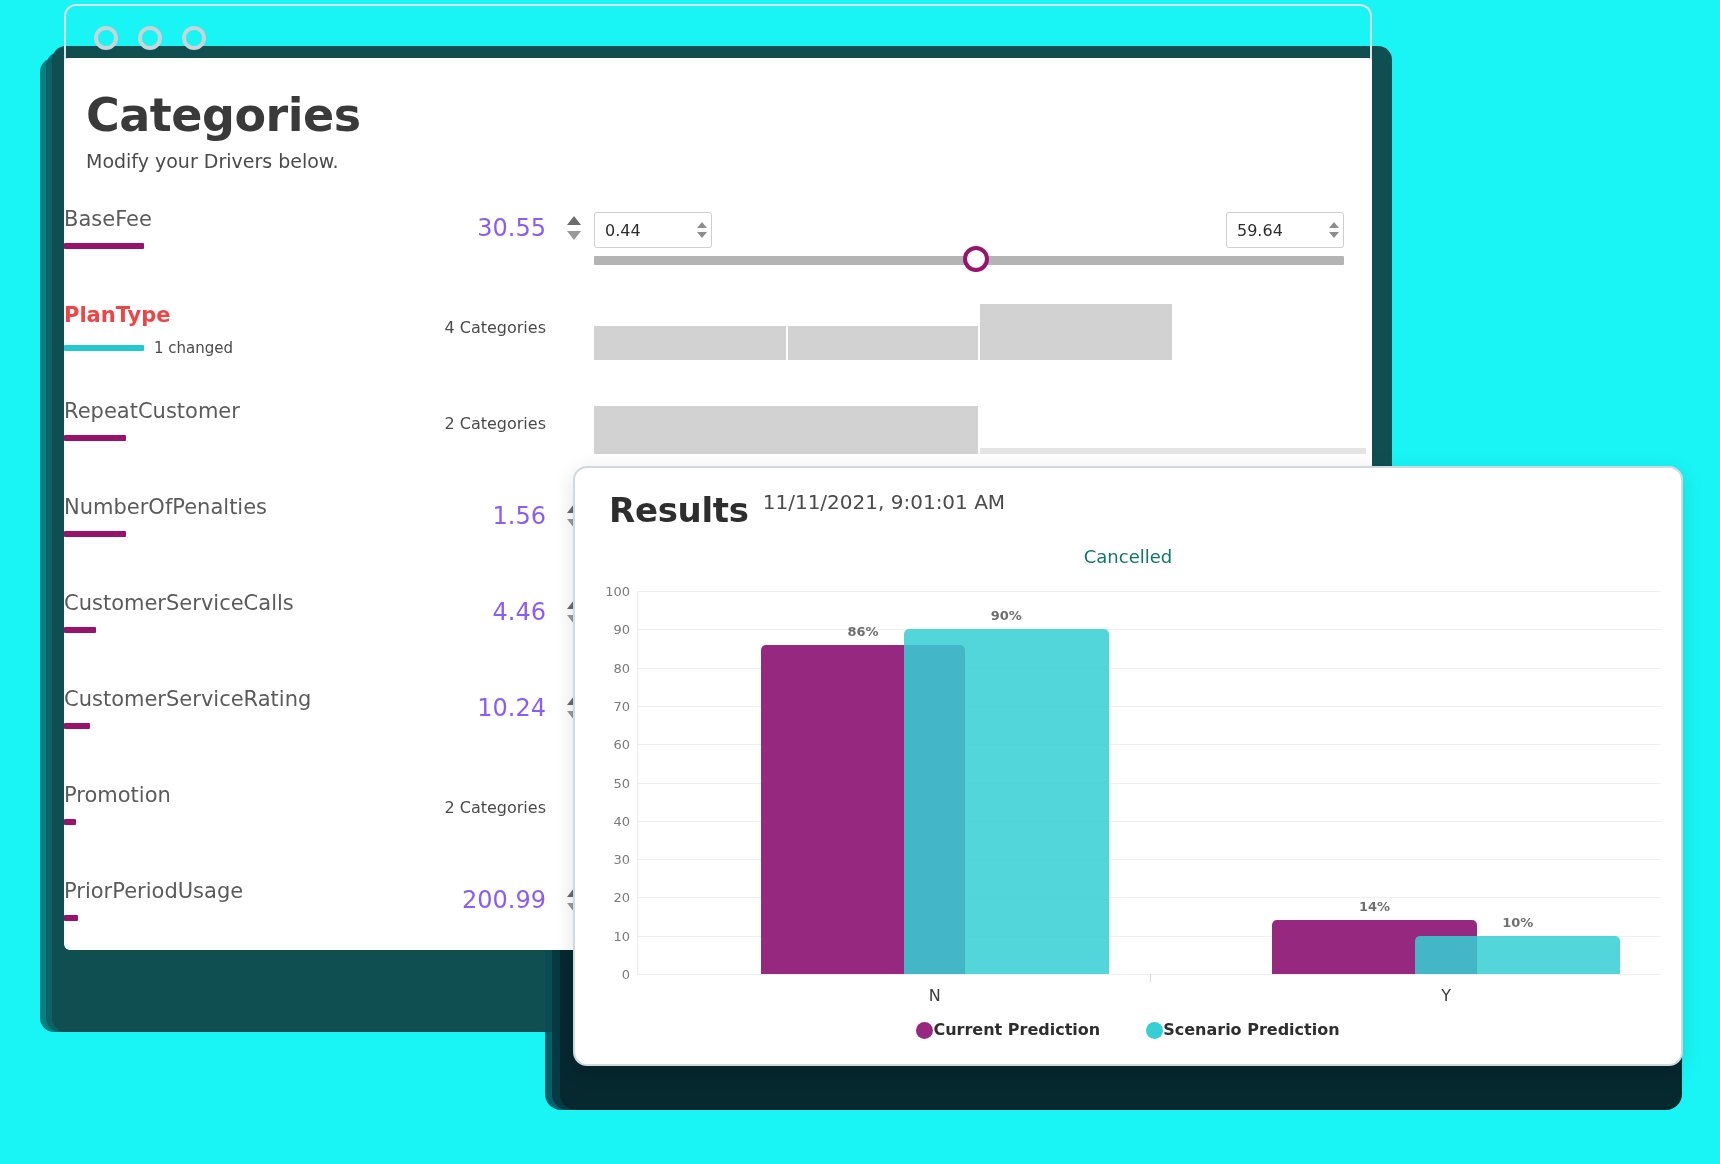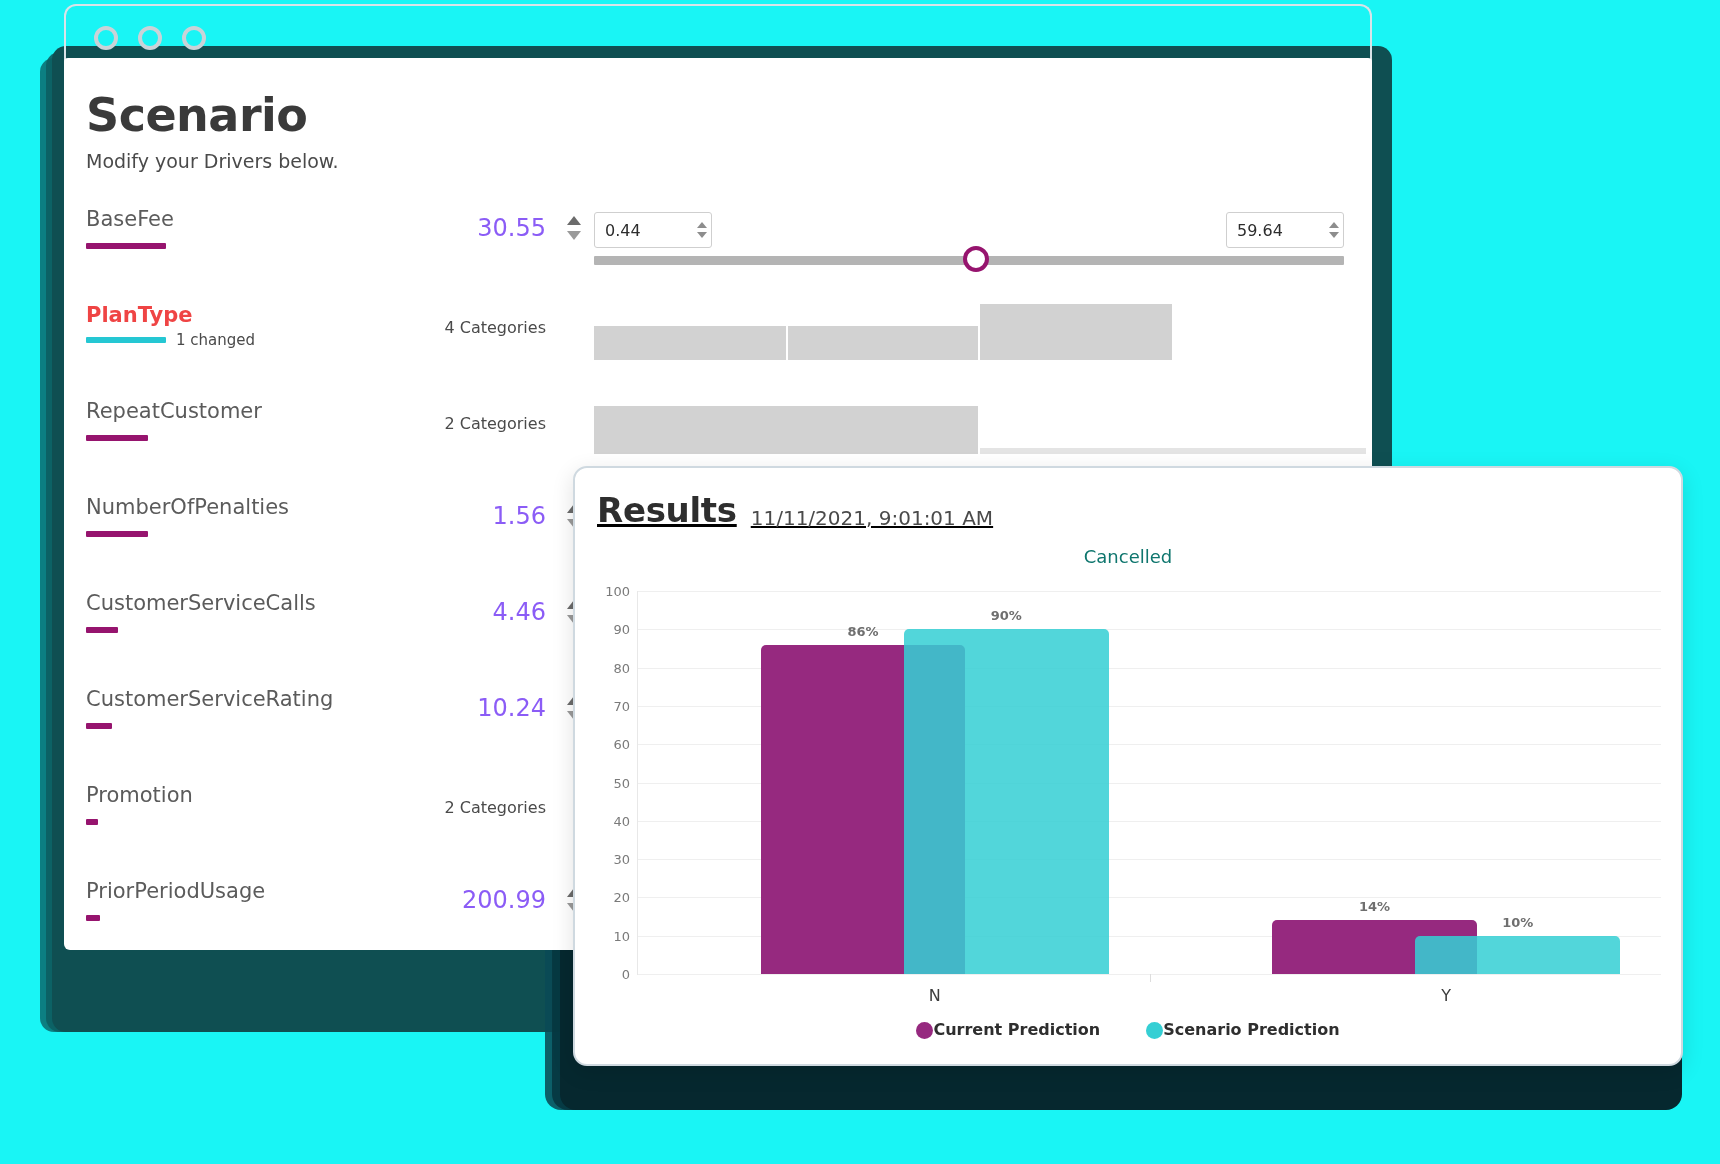--- a/index.html
+++ b/index.html
@@ -48,26 +48,26 @@
     letter-spacing: -0.5px; margin-left: 22px;
   }
   .page-sub { font-size: 19px; color: #4a4a4a; margin-left: 22px; margin-top: 8px; }
 
   
   .drivers { margin-top: 36px; }
   .row {
     position: relative; height: 96px;
     display: flex; align-items: flex-start;
   }
-  .row-label-col { width: 300px; padding-left: 22px; }
+  .row-label-col { width: 300px; }
   .drv-name { font-size: 21px; color: #5b5b5b; line-height: 1.1; }
   .drv-name.bold { font-weight: bold; color: #ef4444; }
   .imp-bar { height: 6px; background: #96146e; margin-top: 12px; border-radius: 1px; }
   .imp-bar.cyan { background: #25c7d3; }
-  .changed-wrap { display: flex; align-items: center; gap: 10px; margin-top: 4px; }
+  .changed-wrap { display: flex; align-items: center; gap: 10px; margin-top: 12px; }
   .changed-txt { font-size: 15px; color: #4a4a4a; }
 
   .val-col {
     width: 190px; text-align: right; padding-right: 8px;
     font-size: 24px; color: #8b5cf6; padding-top: 6px;
   }
   .cats-col { width: 190px; text-align: right; padding-right: 8px; font-size: 16px; color: #4a4a4a; padding-top: 14px; }
 
   .spin-col { width: 40px; padding-top: 8px; }
   .spinner { display: flex; flex-direction: column; align-items: center; gap: 6px; }
@@ -110,21 +110,21 @@
 
   
   .results {
     position: absolute; left: 573px; top: 466px;
     width: 1110px; height: 600px;
     background: #ffffff; border: 2px solid #cfd9e0;
     border-radius: 14px;
     box-shadow: 0 6px 22px rgba(0,0,0,.12);
     overflow: hidden;
   }
-  .res-head { display: flex; align-items: flex-end; gap: 14px; padding: 22px 0 0 22px; text-decoration: underline; }
+  .res-head { display: flex; align-items: flex-start; gap: 14px; padding: 22px 0 0 34px; }
   .res-title { font-size: 34px; font-weight: bold; color: #2e2e2e; letter-spacing:-0.3px; }
   .res-time { font-size: 20px; color: #4a4a4a; }
 
   .chart-title { text-align: center; font-size: 18px; color: #0f766e; margin-top: 16px; }
 
   .chart-wrap { position: relative; margin: 10px 10px 0 10px; height: 470px; }
   .plot {
     position: absolute; left: 52px; right: 10px; top: 14px; bottom: 72px;
     border-left: 1px solid #e8e8e8; border-bottom: 1px solid #e8e8e8;
   }
@@ -156,21 +156,21 @@
 <div class="chrome">
   <div class="dots">
     <div class="dot"></div>
     <div class="dot"></div>
     <div class="dot"></div>
   </div>
 </div>
 
 <div class="scen-window">
   <div class="scen-inner">
-    <div class="page-title">Scenario</div>
+    <div class="page-title">Categories</div>
     <div class="page-sub">Modify your Drivers below.</div>
 
     <div class="drivers">
 
       <div class="row">
         <div class="row-label-col">
           <div class="drv-name">BaseFee</div>
           <div class="imp-bar" style="width:80px"></div>
         </div>
         <div class="val-col">30.55</div>

